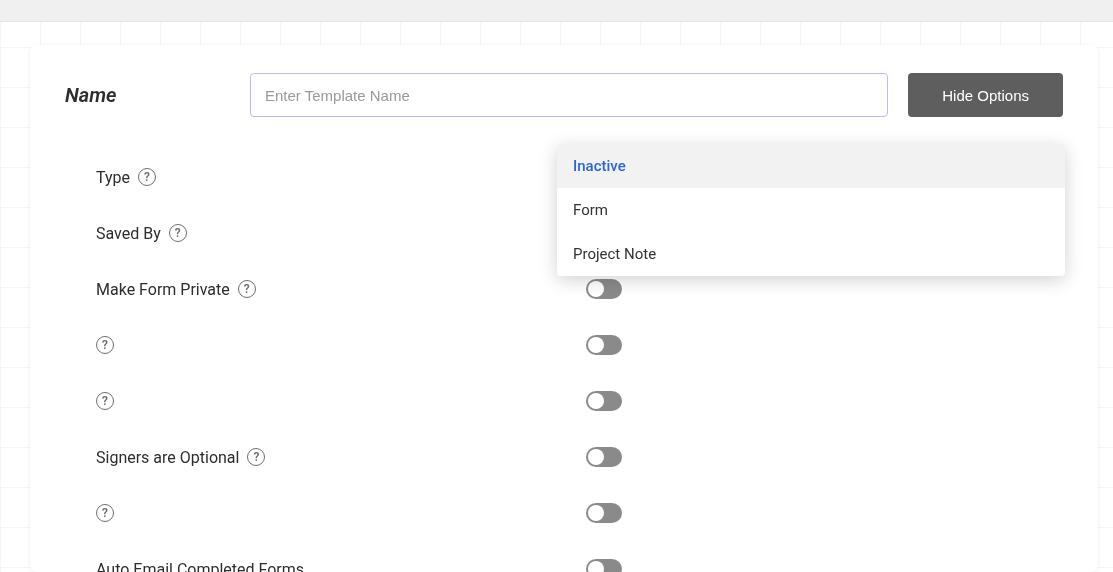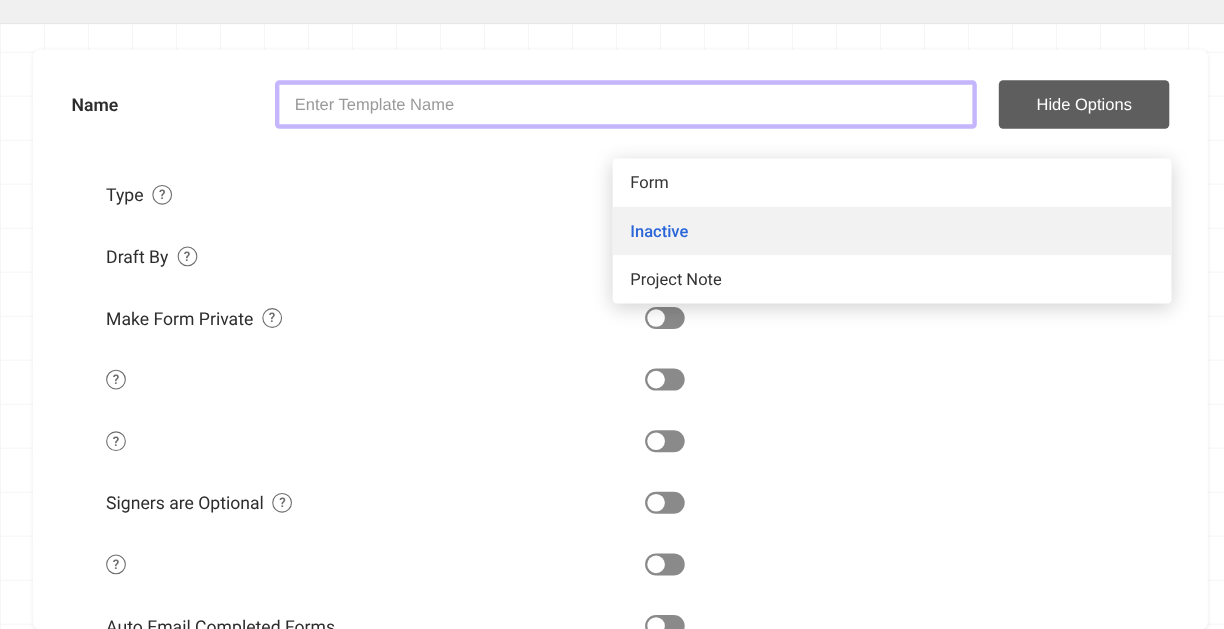--- a/index.html
+++ b/index.html
@@ -44,30 +44,31 @@
       box-shadow: 0 1px 4px rgba(0,0,0,0.08);
       padding: 28px 35px 0 35px;
     }
     .header-row {
       display: flex;
       align-items: center;
       gap: 20px;
       margin-bottom: 32px;
     }
     .name-label {
-      font-size: 16px;
+      font-size: 20px;
       font-weight: 600;
       color: #2d2d2d;
       width: 165px;
       flex-shrink: 0;
+      font-style: italic;
     }
     .name-input {
       flex: 1;
       height: 44px;
-      border: 4px solid #c4b5fd;
+      border: 1px solid #c4b5fd;
       border-radius: 4px;
       padding: 0 14px;
       font-size: 15px;
       color: #333;
       outline: none;
     }
     .name-input::placeholder {
       color: #999;
     }
     .hide-options-btn {
@@ -182,37 +183,37 @@
 
   <div class="header-row">
     <div class="name-label">Name</div>
     <input class="name-input" type="text" placeholder="Enter Template Name" style="">
     <button class="hide-options-btn">Hide Options</button>
   </div>
 
   <div class="options-wrap">
 
     <div class="dropdown-menu">
+      <div class="dropdown-item selected">Inactive</div>
       <div class="dropdown-item">Form</div>
-      <div class="dropdown-item selected">Inactive</div>
       <div class="dropdown-item">Project Note</div>
     </div>
 
     <div class="options-scroll">
 
       <div class="option-row">
         <div class="option-label">
           <span>Type</span>
           <span class="help-icon">?</span>
         </div>
       </div>
 
       <div class="option-row">
         <div class="option-label">
-          <span>Draft By</span>
+          <span>Saved By</span>
           <span class="help-icon">?</span>
         </div>
       </div>
 
       <div class="option-row">
         <div class="option-label">
           <span>Make Form Private</span>
           <span class="help-icon">?</span>
         </div>
         <div class="toggle"></div>

